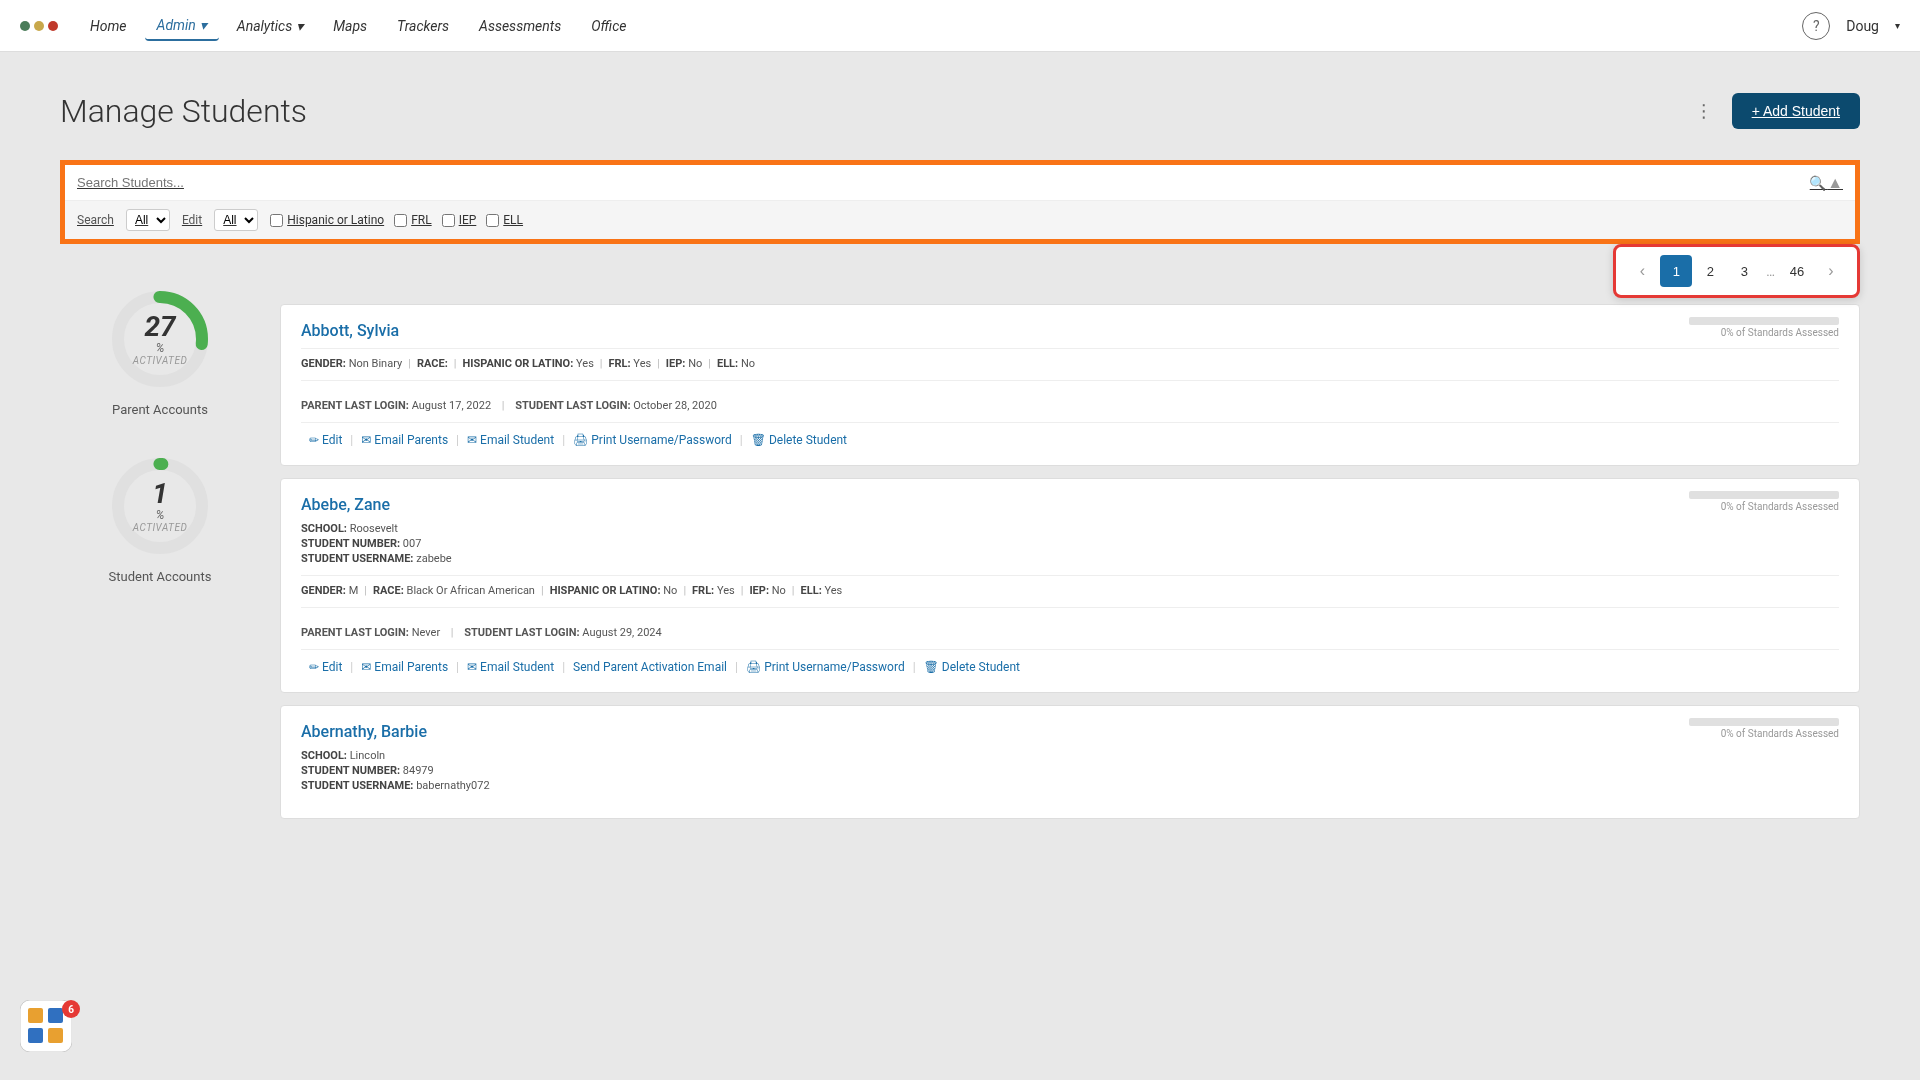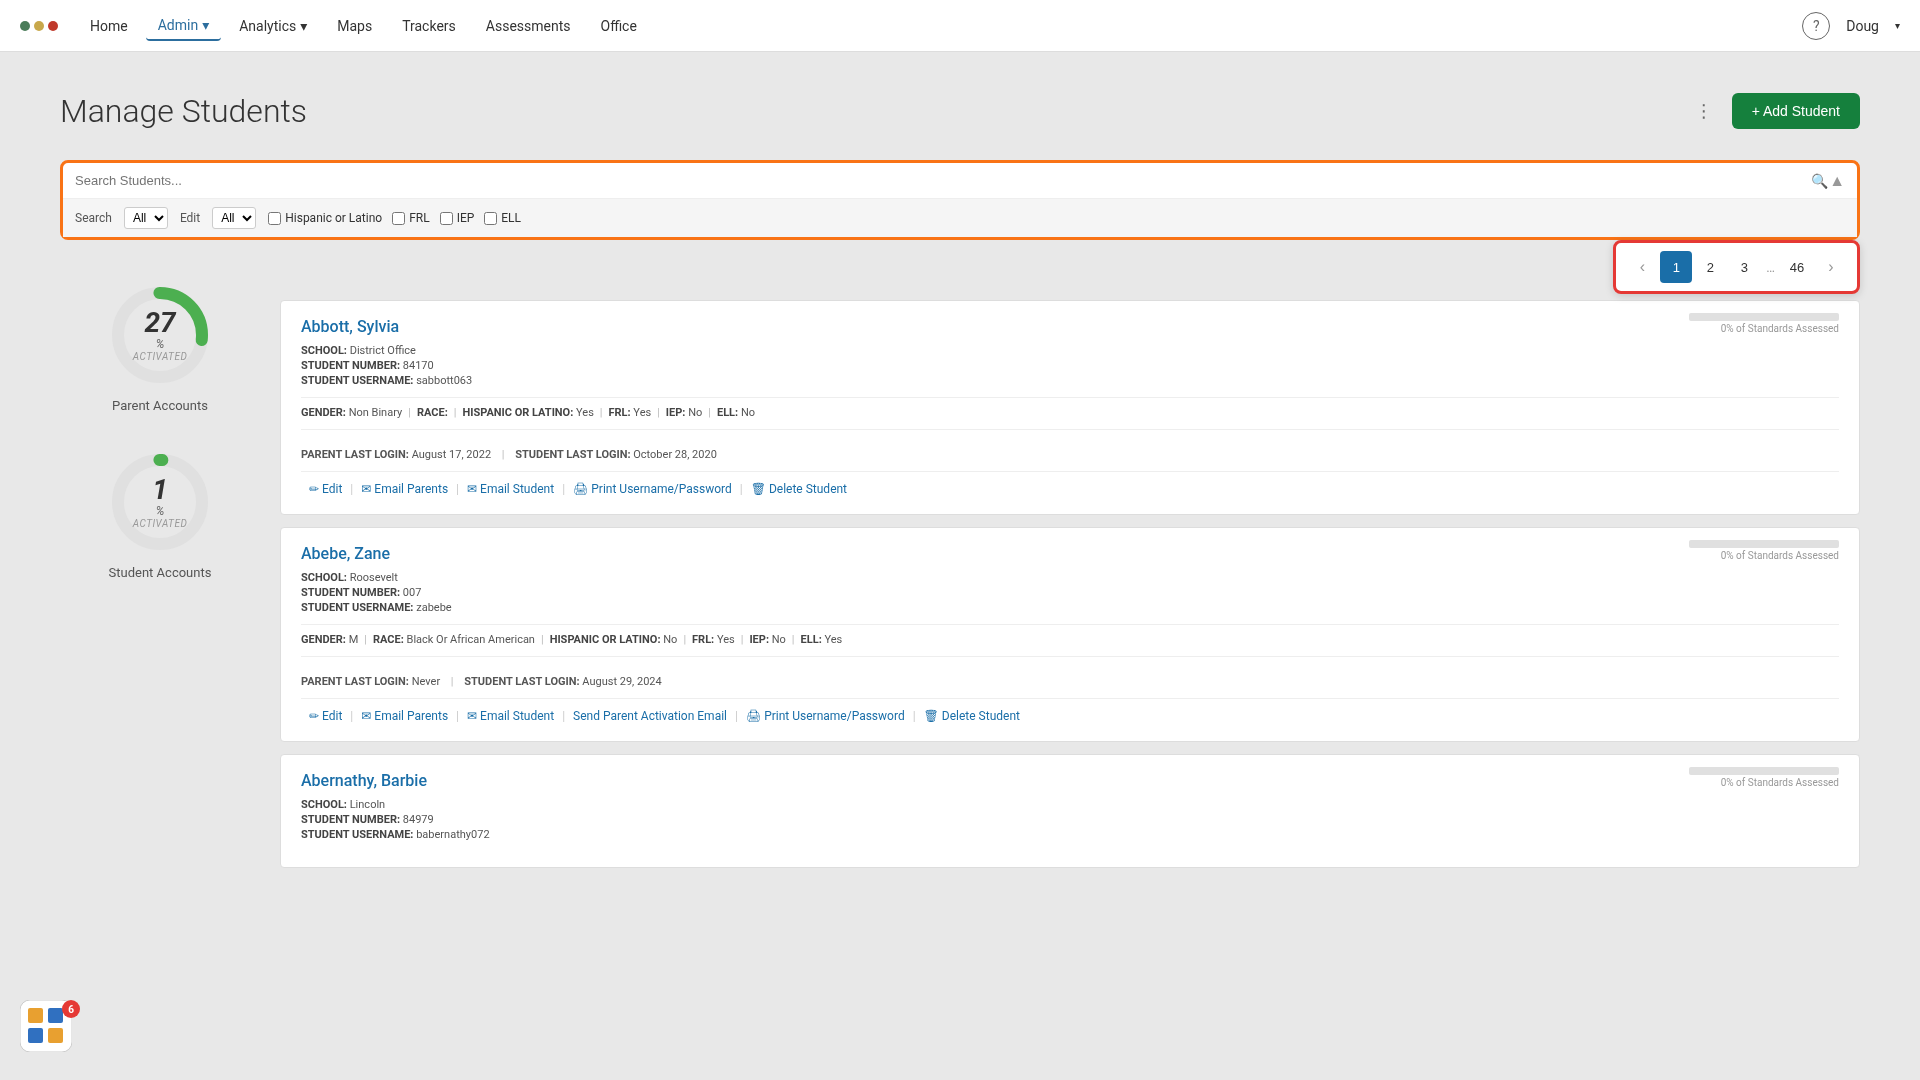--- a/index.html
+++ b/index.html
@@ -26,21 +26,21 @@
     .logo-dot.red { background: #c0392b; }
     .navbar-items {
       display: flex; align-items: center; gap: 6px; flex: 1;
     }
     .nav-item {
       padding: 6px 12px;
       cursor: pointer;
       font-size: 14px;
       color: #333;
       border-radius: 4px;
-      display: flex; align-items: center; gap: 4px;
+      display: flex; align-items: center; gap: 4px; font-style: italic;
     }
     .nav-item.active { border-bottom: 2px solid #2c6e9e; color: #2c6e9e; }
     .nav-right {
       display: flex; align-items: center; gap: 16px; margin-left: auto;
     }
     .nav-help {
       width: 28px; height: 28px; border-radius: 50%; border: 1.5px solid #666;
       display: flex; align-items: center; justify-content: center;
       cursor: pointer; font-size: 14px; color: #666;
     }
@@ -68,36 +68,37 @@
     .header-actions {
       display: flex; align-items: center; gap: 12px;
     }
     .more-btn {
       width: 32px; height: 32px;
       border: none; background: transparent;
       cursor: pointer; font-size: 18px; color: #666;
       display: flex; align-items: center; justify-content: center;
     }
     .add-student-btn {
-      background: #15803d;
+      background: #0c4a6e;
       color: #fff;
       border: none;
       padding: 10px 20px;
       border-radius: 6px;
       font-size: 14px;
       cursor: pointer;
-      display: flex; align-items: center; gap: 6px;
+      display: flex; align-items: center; gap: 6px; text-decoration: underline;
     }
 
     
     .search-panel {
       background: #fff;
-      border-radius: 8px;
-      border: 3px solid #f97316;
+      border-radius: 0;
+      border: 5px solid #f97316;
       margin-bottom: 0;
+      text-decoration: underline;
     }
     .search-row {
       display: flex; align-items: center; padding: 8px 12px;
       border-bottom: 1px solid #eee;
     }
     .search-input {
       flex: 1;
       border: none;
       outline: none;
       font-size: 13px;
@@ -400,25 +401,20 @@
         <div>
           <div style="display:flex; justify-content:space-between; align-items:flex-start;">
             <div class="student-name">Abbott, Sylvia</div>
             <div class="standards-bar-wrapper">
               <div class="standards-bar">
                 <div class="standards-bar-fill"></div>
               </div>
               <div class="standards-label">0% of Standards Assessed</div>
             </div>
           </div>
-          <div class="student-meta">
-            <div class="meta-row"><span class="meta-label">School:</span> District Office</div>
-            <div class="meta-row"><span class="meta-label">Student Number:</span> 84170</div>
-            <div class="meta-row"><span class="meta-label">Student Username:</span> sabbott063</div>
-          </div>
           <div class="student-attrs">
             <span><span class="meta-label">Gender:</span> Non Binary</span>
             <span class="attr-separator">|</span>
             <span><span class="meta-label">Race:</span></span>
             <span class="attr-separator">|</span>
             <span><span class="meta-label">Hispanic or Latino:</span> Yes</span>
             <span class="attr-separator">|</span>
             <span><span class="meta-label">FRL:</span> Yes</span>
             <span class="attr-separator">|</span>
             <span><span class="meta-label">IEP:</span> No</span>

